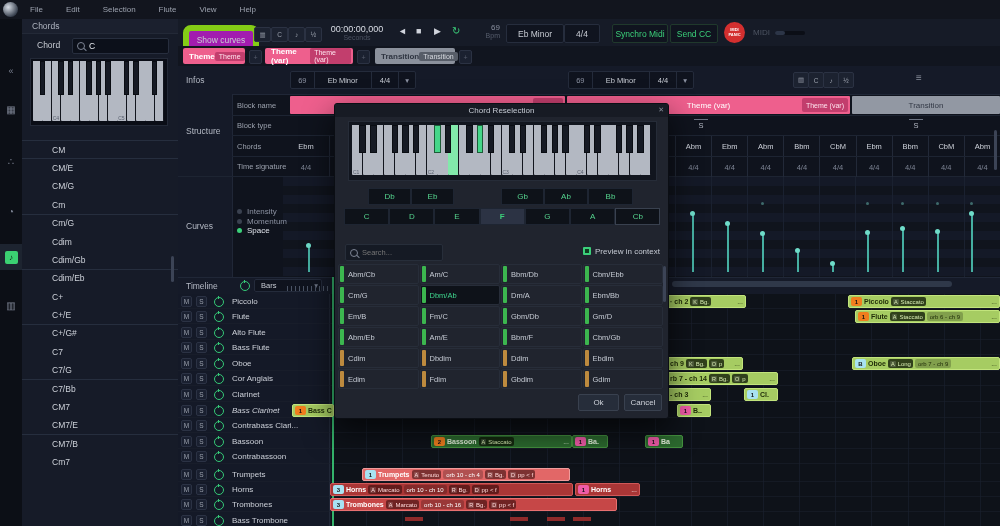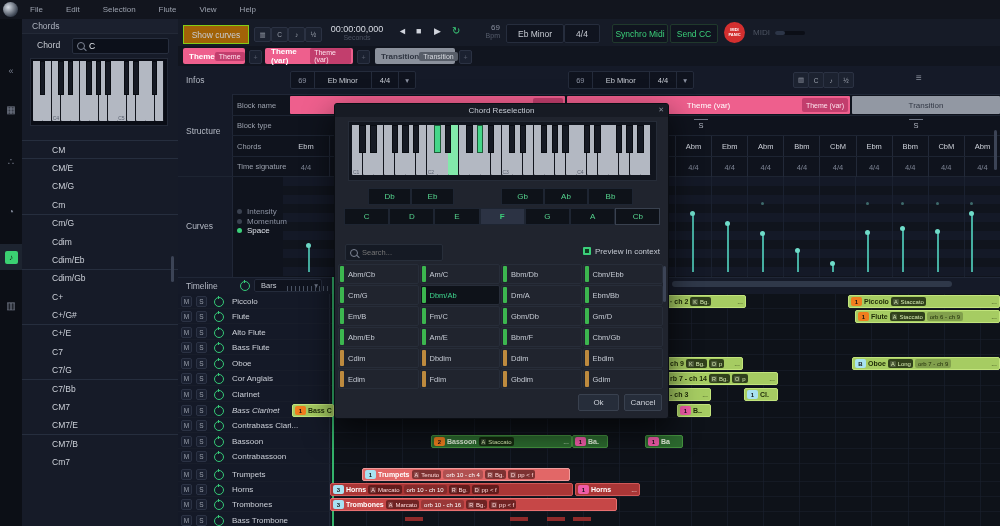--- a/index.html
+++ b/index.html
@@ -32,21 +32,21 @@
   .bk{position:absolute;top:0;height:56%;background:#161a24;border:1px solid #0a0d13;box-sizing:border-box;z-index:2}
   .bk.g{background:#45d689;border-color:#1d5c38}
   .oct{position:absolute;bottom:0;left:1px;font-size:5px;color:#5a6170}
   .chord-list{left:22px;top:140px;width:156px;height:386px}
   .chord-item{height:18.38px;display:flex;align-items:center;padding-left:30px;box-sizing:border-box;
               color:#ced2da;font-size:8.5px;border-top:1px solid transparent}
   .chord-item:nth-child(1),.chord-item:nth-child(2),.chord-item:nth-child(5),.chord-item:nth-child(8),
   .chord-item:nth-child(11),.chord-item:nth-child(14),.chord-item:nth-child(17),.chord-item:nth-child(20){border-top-color:#262e3e}
   
   .toolbar{left:178px;top:19px;width:822px;height:27px;background:#161b27;border-bottom:1px solid #0c0f16}
-  .btn{background:#a16207;border:1px solid #84cc16;border-radius:0;color:#c8ccd4}
+  .btn{background:#a21caf;border:6px solid #84cc16;border-radius:8px;color:#c8ccd4}
   .icobtn{background:#1c2230;border:1px solid #2b3243;border-radius:2px;color:#9aa0ac;font-size:6.5px;display:flex;align-items:center;justify-content:center}
   .darkbox{background:#10141f;border:1px solid #262d3d;border-radius:2px}
   .greentx{color:#3bd07a}
   .panic{border-radius:50%;background:#d32f2f;color:#fff;font-size:4px;font-weight:bold;line-height:4.5px;
          display:flex;flex-direction:column;align-items:center;justify-content:center;text-align:center}
   
   .tabsrow{left:178px;top:46px;width:822px;height:20px;background:#11151f;border-bottom:1px solid #0a0d13}
   .tab{position:absolute;top:48px;height:16px;border-radius:2px;display:flex;align-items:center;padding-left:6px;box-sizing:border-box}
   .tab-pink{background:#ee5f8d;color:#fff;font-weight:bold;font-size:8px}
   .tab-gray{background:#8b919c;color:#2e3440;font-weight:bold;font-size:8px}
@@ -205,33 +205,33 @@
       <div class="chord-item">
         <span>Cm</span>
       </div>
       <div class="chord-item">
         <span>Cm/G</span>
       </div>
       <div class="chord-item">
         <span>Cdim</span>
       </div>
       <div class="chord-item">
+        <span>Cdim/Gb</span>
+      </div>
+      <div class="chord-item">
         <span>Cdim/Eb</span>
       </div>
       <div class="chord-item">
-        <span>Cdim/Gb</span>
-      </div>
-      <div class="chord-item">
         <span>C+</span>
       </div>
       <div class="chord-item">
+        <span>C+/E</span>
+      </div>
+      <div class="chord-item">
         <span>C+/G#</span>
-      </div>
-      <div class="chord-item">
-        <span>C+/E</span>
       </div>
       <div class="chord-item">
         <span>C7</span>
       </div>
       <div class="chord-item">
         <span>C7/G</span>
       </div>
       <div class="chord-item">
         <span>C7/Bb</span>
       </div>

